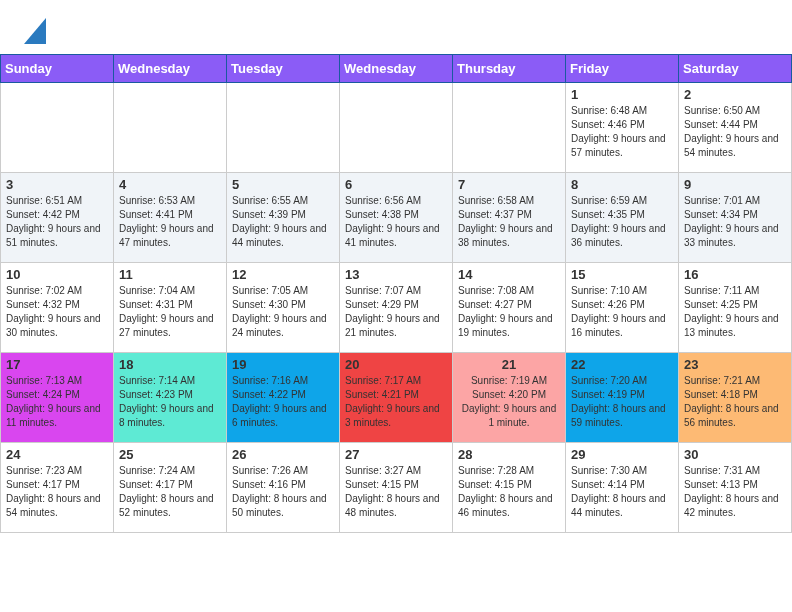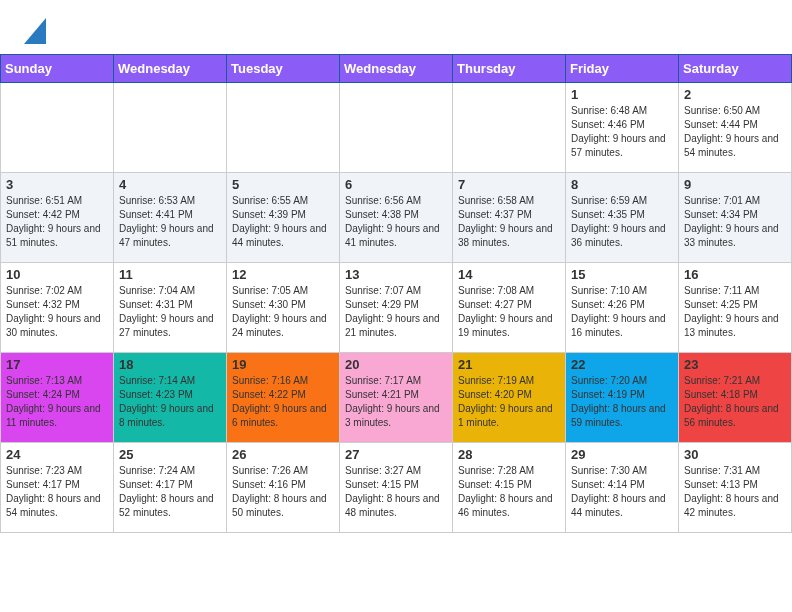--- a/index.html
+++ b/index.html
@@ -239,56 +239,56 @@
         </td>
       </tr>
       <tr>
         <td style="background: #d946ef;">
           <span class="day-number">17</span>
           <div class="day-info">Sunrise: 7:13 AM
 Sunset: 4:24 PM
 Daylight: 9 hours
 and 11 minutes.</div>
         </td>
-        <td style="background: #14b8a6;">
+        <td style="background: #5eead4;">
           <span class="day-number">18</span>
           <div class="day-info">Sunrise: 7:14 AM
 Sunset: 4:23 PM
 Daylight: 9 hours
 and 8 minutes.</div>
         </td>
-        <td style="background: #f97316;">
+        <td style="background: #0ea5e9;">
           <span class="day-number">19</span>
           <div class="day-info">Sunrise: 7:16 AM
 Sunset: 4:22 PM
 Daylight: 9 hours
 and 6 minutes.</div>
         </td>
-        <td style="background: #f9a8d4;">
+        <td style="background: #ef4444;">
           <span class="day-number">20</span>
           <div class="day-info">Sunrise: 7:17 AM
 Sunset: 4:21 PM
 Daylight: 9 hours
 and 3 minutes.</div>
         </td>
-        <td style="background: #eab308;">
+        <td style="background: #fca5a5; text-align: center;">
           <span class="day-number">21</span>
           <div class="day-info">Sunrise: 7:19 AM
 Sunset: 4:20 PM
 Daylight: 9 hours
 and 1 minute.</div>
         </td>
         <td style="background: #0ea5e9;">
           <span class="day-number">22</span>
           <div class="day-info">Sunrise: 7:20 AM
 Sunset: 4:19 PM
 Daylight: 8 hours
 and 59 minutes.</div>
         </td>
-        <td style="background: #ef4444;">
+        <td style="background: #fdba74;">
           <span class="day-number">23</span>
           <div class="day-info">Sunrise: 7:21 AM
 Sunset: 4:18 PM
 Daylight: 8 hours
 and 56 minutes.</div>
         </td>
       </tr>
       <tr>
         <td>
           <span class="day-number">24</span>

